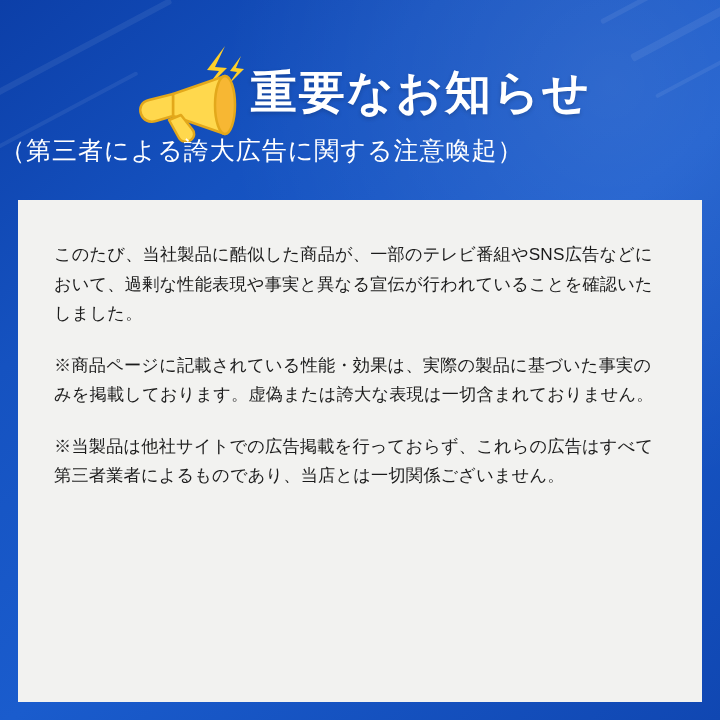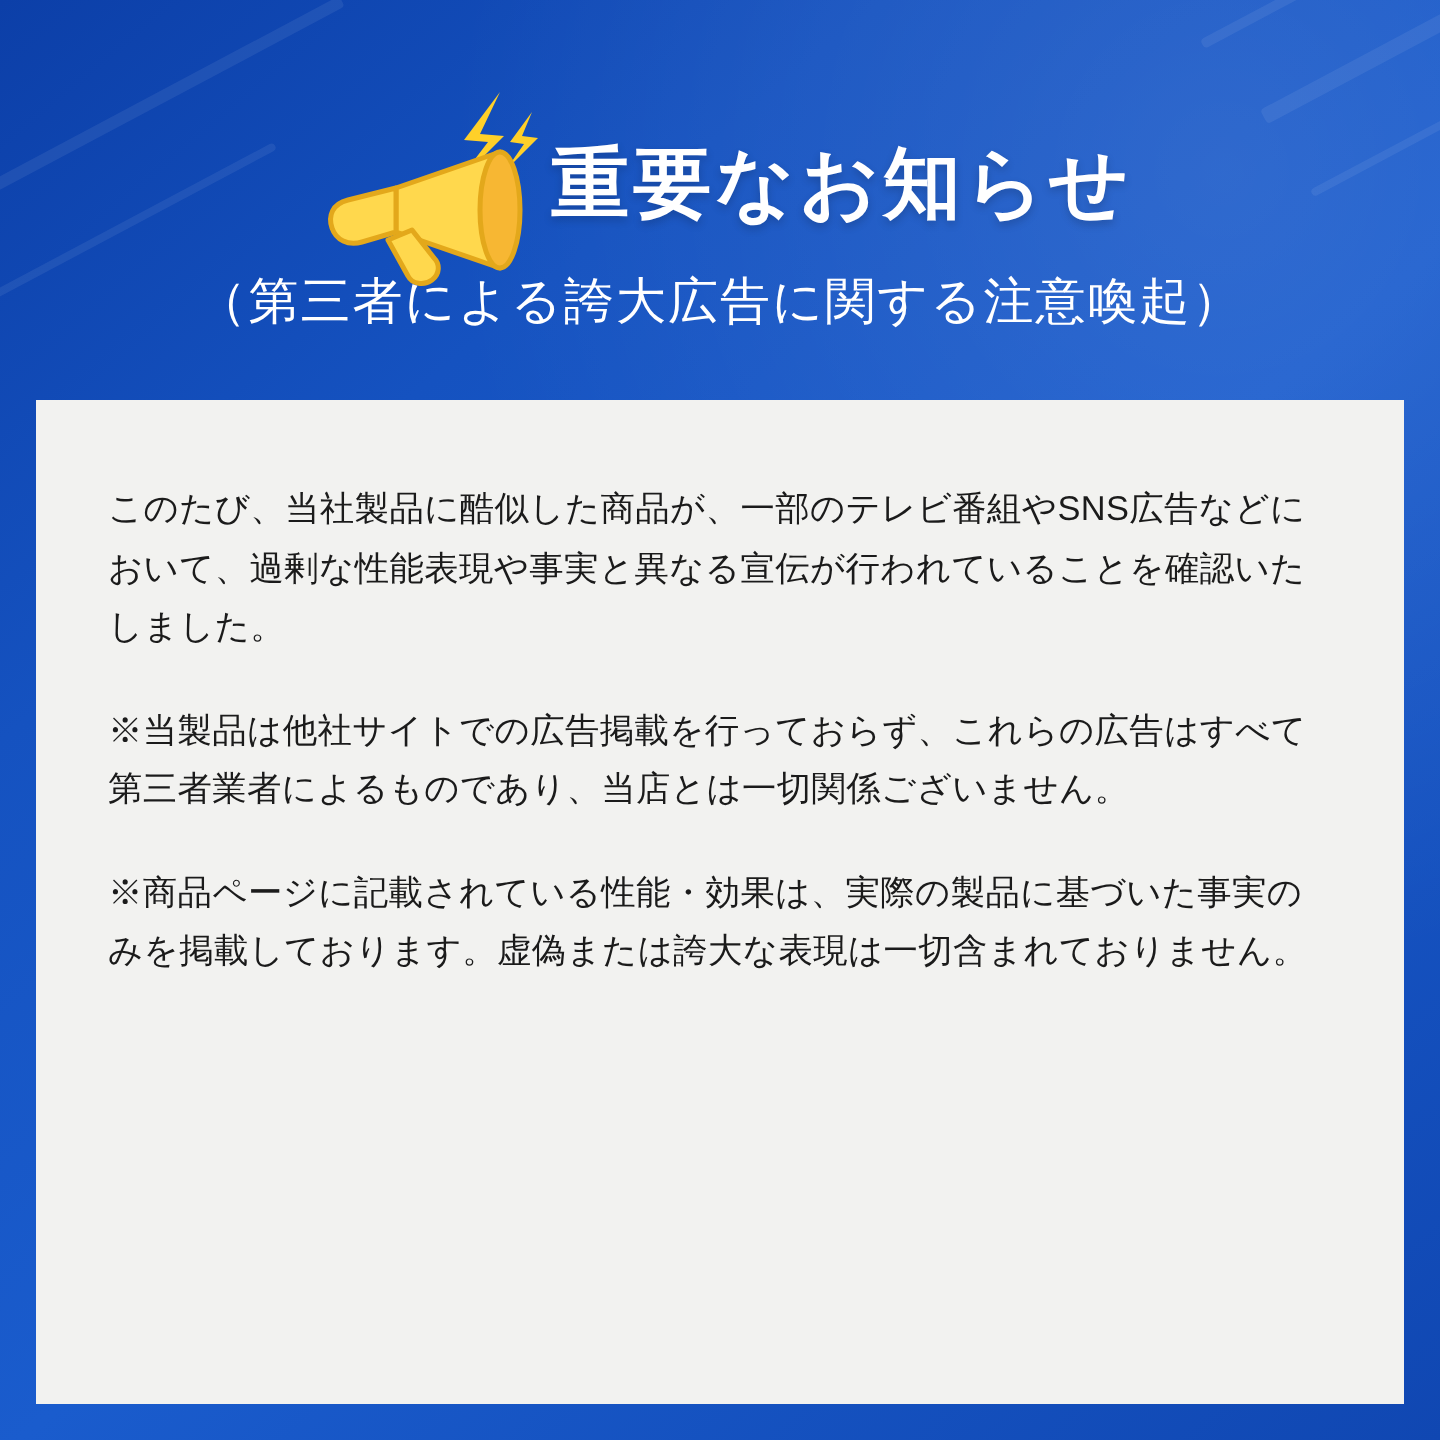--- a/index.html
+++ b/index.html
@@ -54,33 +54,33 @@
   }
   .megaphone {
     position: relative;
     width: 118px;
     height: 104px;
     margin-right: 4px;
     flex: 0 0 auto;
   }
   .title {
     color: #ffffff;
-    font-size: 39px;
+    font-size: 46px;
     font-weight: bold;
     letter-spacing: 2px;
     line-height: 1;
     text-shadow: 0 2px 4px rgba(0,0,0,0.18);
     white-space: nowrap;
   }
   .subtitle {
     position: absolute;
     left: 0;
     top: 134px;
     width: 720px;
-    text-align: center;
+    text-align: left;
     color: #ffffff;
     font-size: 25px;
     letter-spacing: 1px;
     white-space: nowrap;
   }
   .card {
     position: absolute;
     left: 18px;
     top: 200px;
     width: 684px;
@@ -136,17 +136,17 @@
       </div>
 
       <div class="title">重要なお知らせ</div>
     </div>
 
     <div class="subtitle">（第三者による誇大広告に関する注意喚起）</div>
   </div>
 
   <div class="card">
     <p class="para">このたび、当社製品に酷似した商品が、一部のテレビ番組やSNS広告などにおいて、過剰な性能表現や事実と異なる宣伝が行われていることを確認いたしました。</p>
+    <p class="para">※商品ページに記載されている性能・効果は、実際の製品に基づいた事実のみを掲載しております。虚偽または誇大な表現は一切含まれておりません。</p>
     <p class="para">※当製品は他社サイトでの広告掲載を行っておらず、これらの広告はすべて第三者業者によるものであり、当店とは一切関係ございません。</p>
-    <p class="para">※商品ページに記載されている性能・効果は、実際の製品に基づいた事実のみを掲載しております。虚偽または誇大な表現は一切含まれておりません。</p>
   </div>
 
 </div>
 
 </body></html>

